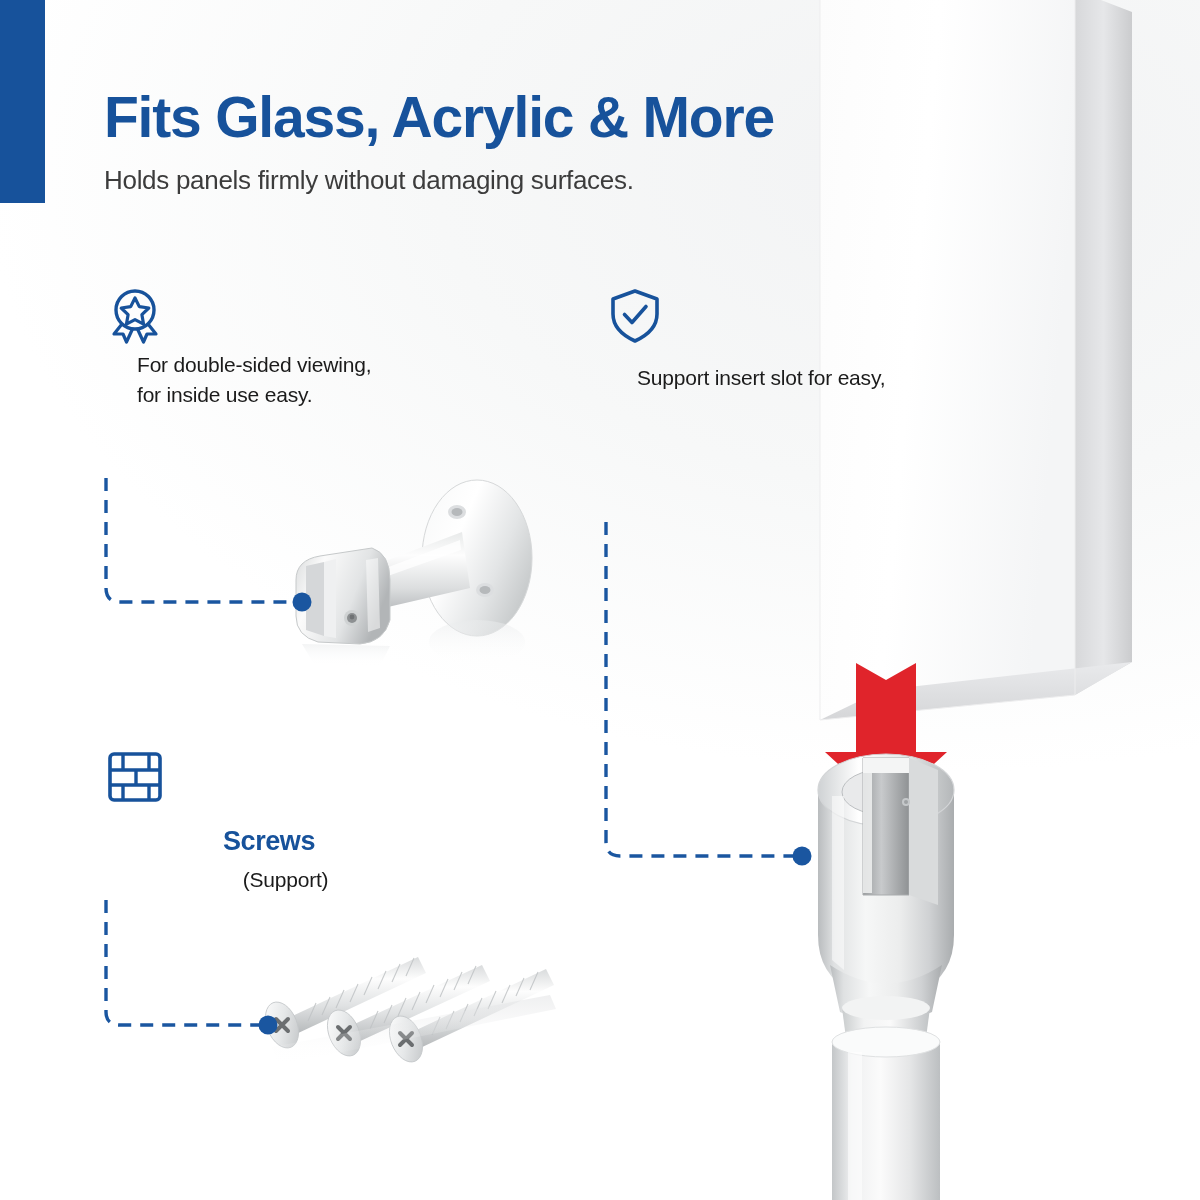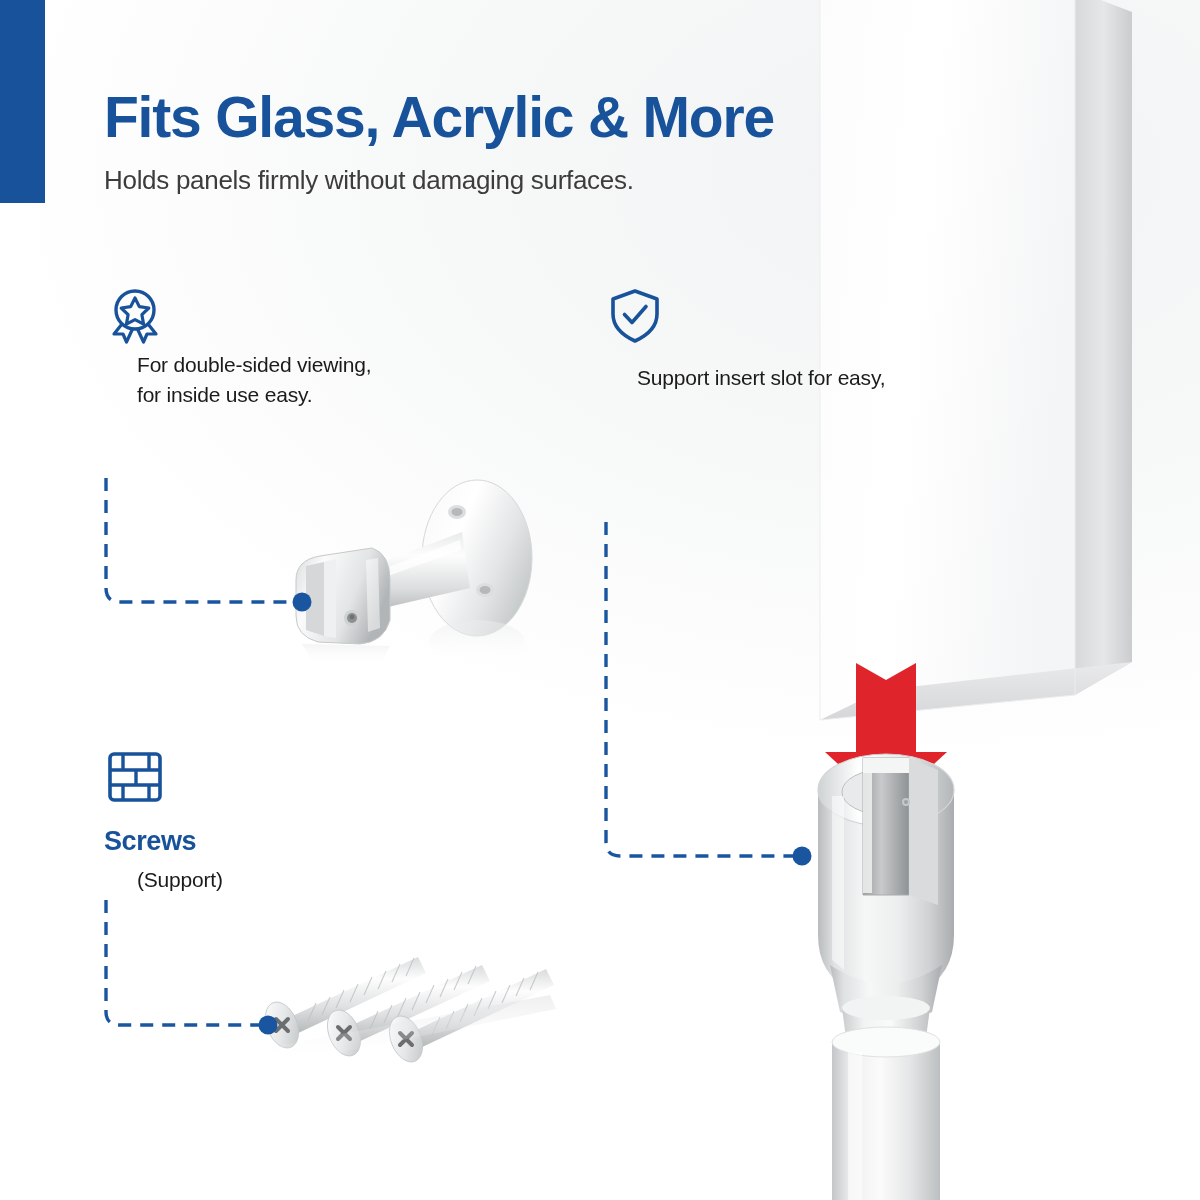--- a/index.html
+++ b/index.html
@@ -43,21 +43,21 @@
   .f-head {
     color:#17529b; font-weight:bold; font-size:27px;
     letter-spacing:-0.4px; line-height:1.32; margin-top:18px;
   }
   .f-body {
     color:#1b1b1b; font-size:21px; line-height:1.42;
     letter-spacing:-0.2px; margin-top:5px;margin-left:33px;
   }
   #feature-extended { left:104px; top:287px; width:430px; }
   #feature-secure   { left:604px; top:287px; width:360px; }
-  #feature-screws   { left:104px; top:748px; width:330px; }
+  #feature-screws   { left:104px; top:748px; width:330px;text-align:center; }
 
   
   .connectors { position:absolute; inset:0; pointer-events:none; }
 
   
   .photo { position:absolute; }
 
   
   #photo-standoff { left:272px; top:470px; width:300px; height:205px; }
 

